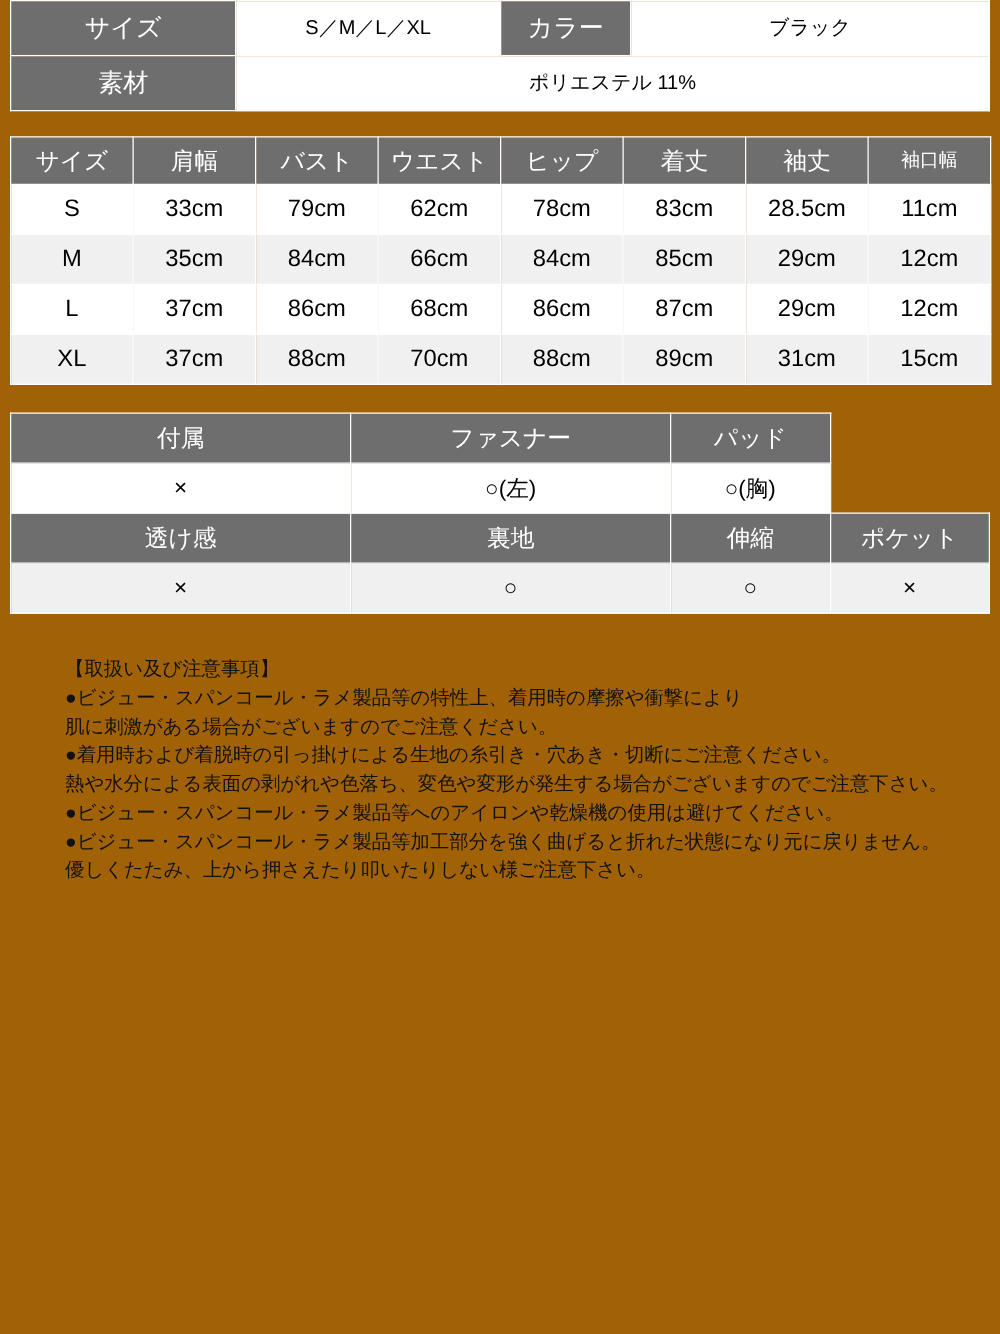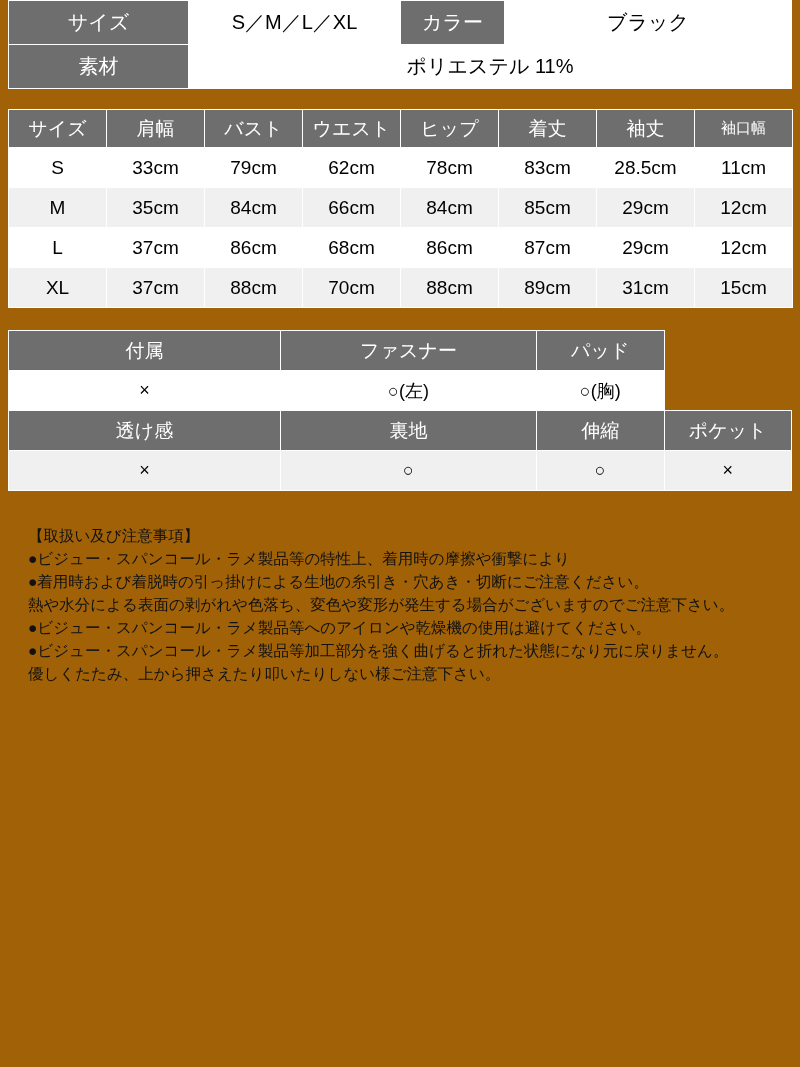--- a/index.html
+++ b/index.html
@@ -35,21 +35,21 @@
     padding: 0;
   }
   .hdr {
     background: #6e6e6e;
     color: #ffffff;
   }
 
   
   #spec-table td {
     height: 44px;
-    font-size: 20px;
+    font-size: 16px;
   }
   #spec-table .hdr { font-size: 20px; }
 
   
   #size-table { margin-top: 20px; }
   #size-table td {
     height: 40px;
     font-size: 19px;
     border: 1px solid #ffffff;
   }
@@ -70,21 +70,21 @@
   #detail-table td {
     height: 40px;
     font-size: 19px;
   }
   #detail-table td.val { background: #ffffff; font-size: 18px; }
   #detail-table td.valgray { background: #f0f0f0; font-size: 18px; }
 
   
   .notes {
     position: absolute;
-    left: 28px;
+    left: 52px;
     top: 524px;
     width: 730px;
     font-size: 15.5px;
     line-height: 23px;
     color: #111;
     font-family: "Liberation Sans", sans-serif;
   }
   .notes div { white-space: nowrap; }
 </style>
 </head>
@@ -187,20 +187,21 @@
         <td class="valgray">○</td>
         <td class="valgray">○</td>
         <td class="valgray">×</td>
       </tr>
     </tbody>
   </table>
 
   <div class="notes">
     <div>【取扱い及び注意事項】</div>
     <div>●ビジュー・スパンコール・ラメ製品等の特性上、着用時の摩擦や衝撃により</div>
+    <div>肌に刺激がある場合がございますのでご注意ください。</div>
     <div>●着用時および着脱時の引っ掛けによる生地の糸引き・穴あき・切断にご注意ください。</div>
     <div>熱や水分による表面の剥がれや色落ち、変色や変形が発生する場合がございますのでご注意下さい。</div>
     <div>●ビジュー・スパンコール・ラメ製品等へのアイロンや乾燥機の使用は避けてください。</div>
     <div>●ビジュー・スパンコール・ラメ製品等加工部分を強く曲げると折れた状態になり元に戻りません。</div>
     <div>優しくたたみ、上から押さえたり叩いたりしない様ご注意下さい。</div>
   </div>
 
 </div>
 
 </body></html>

